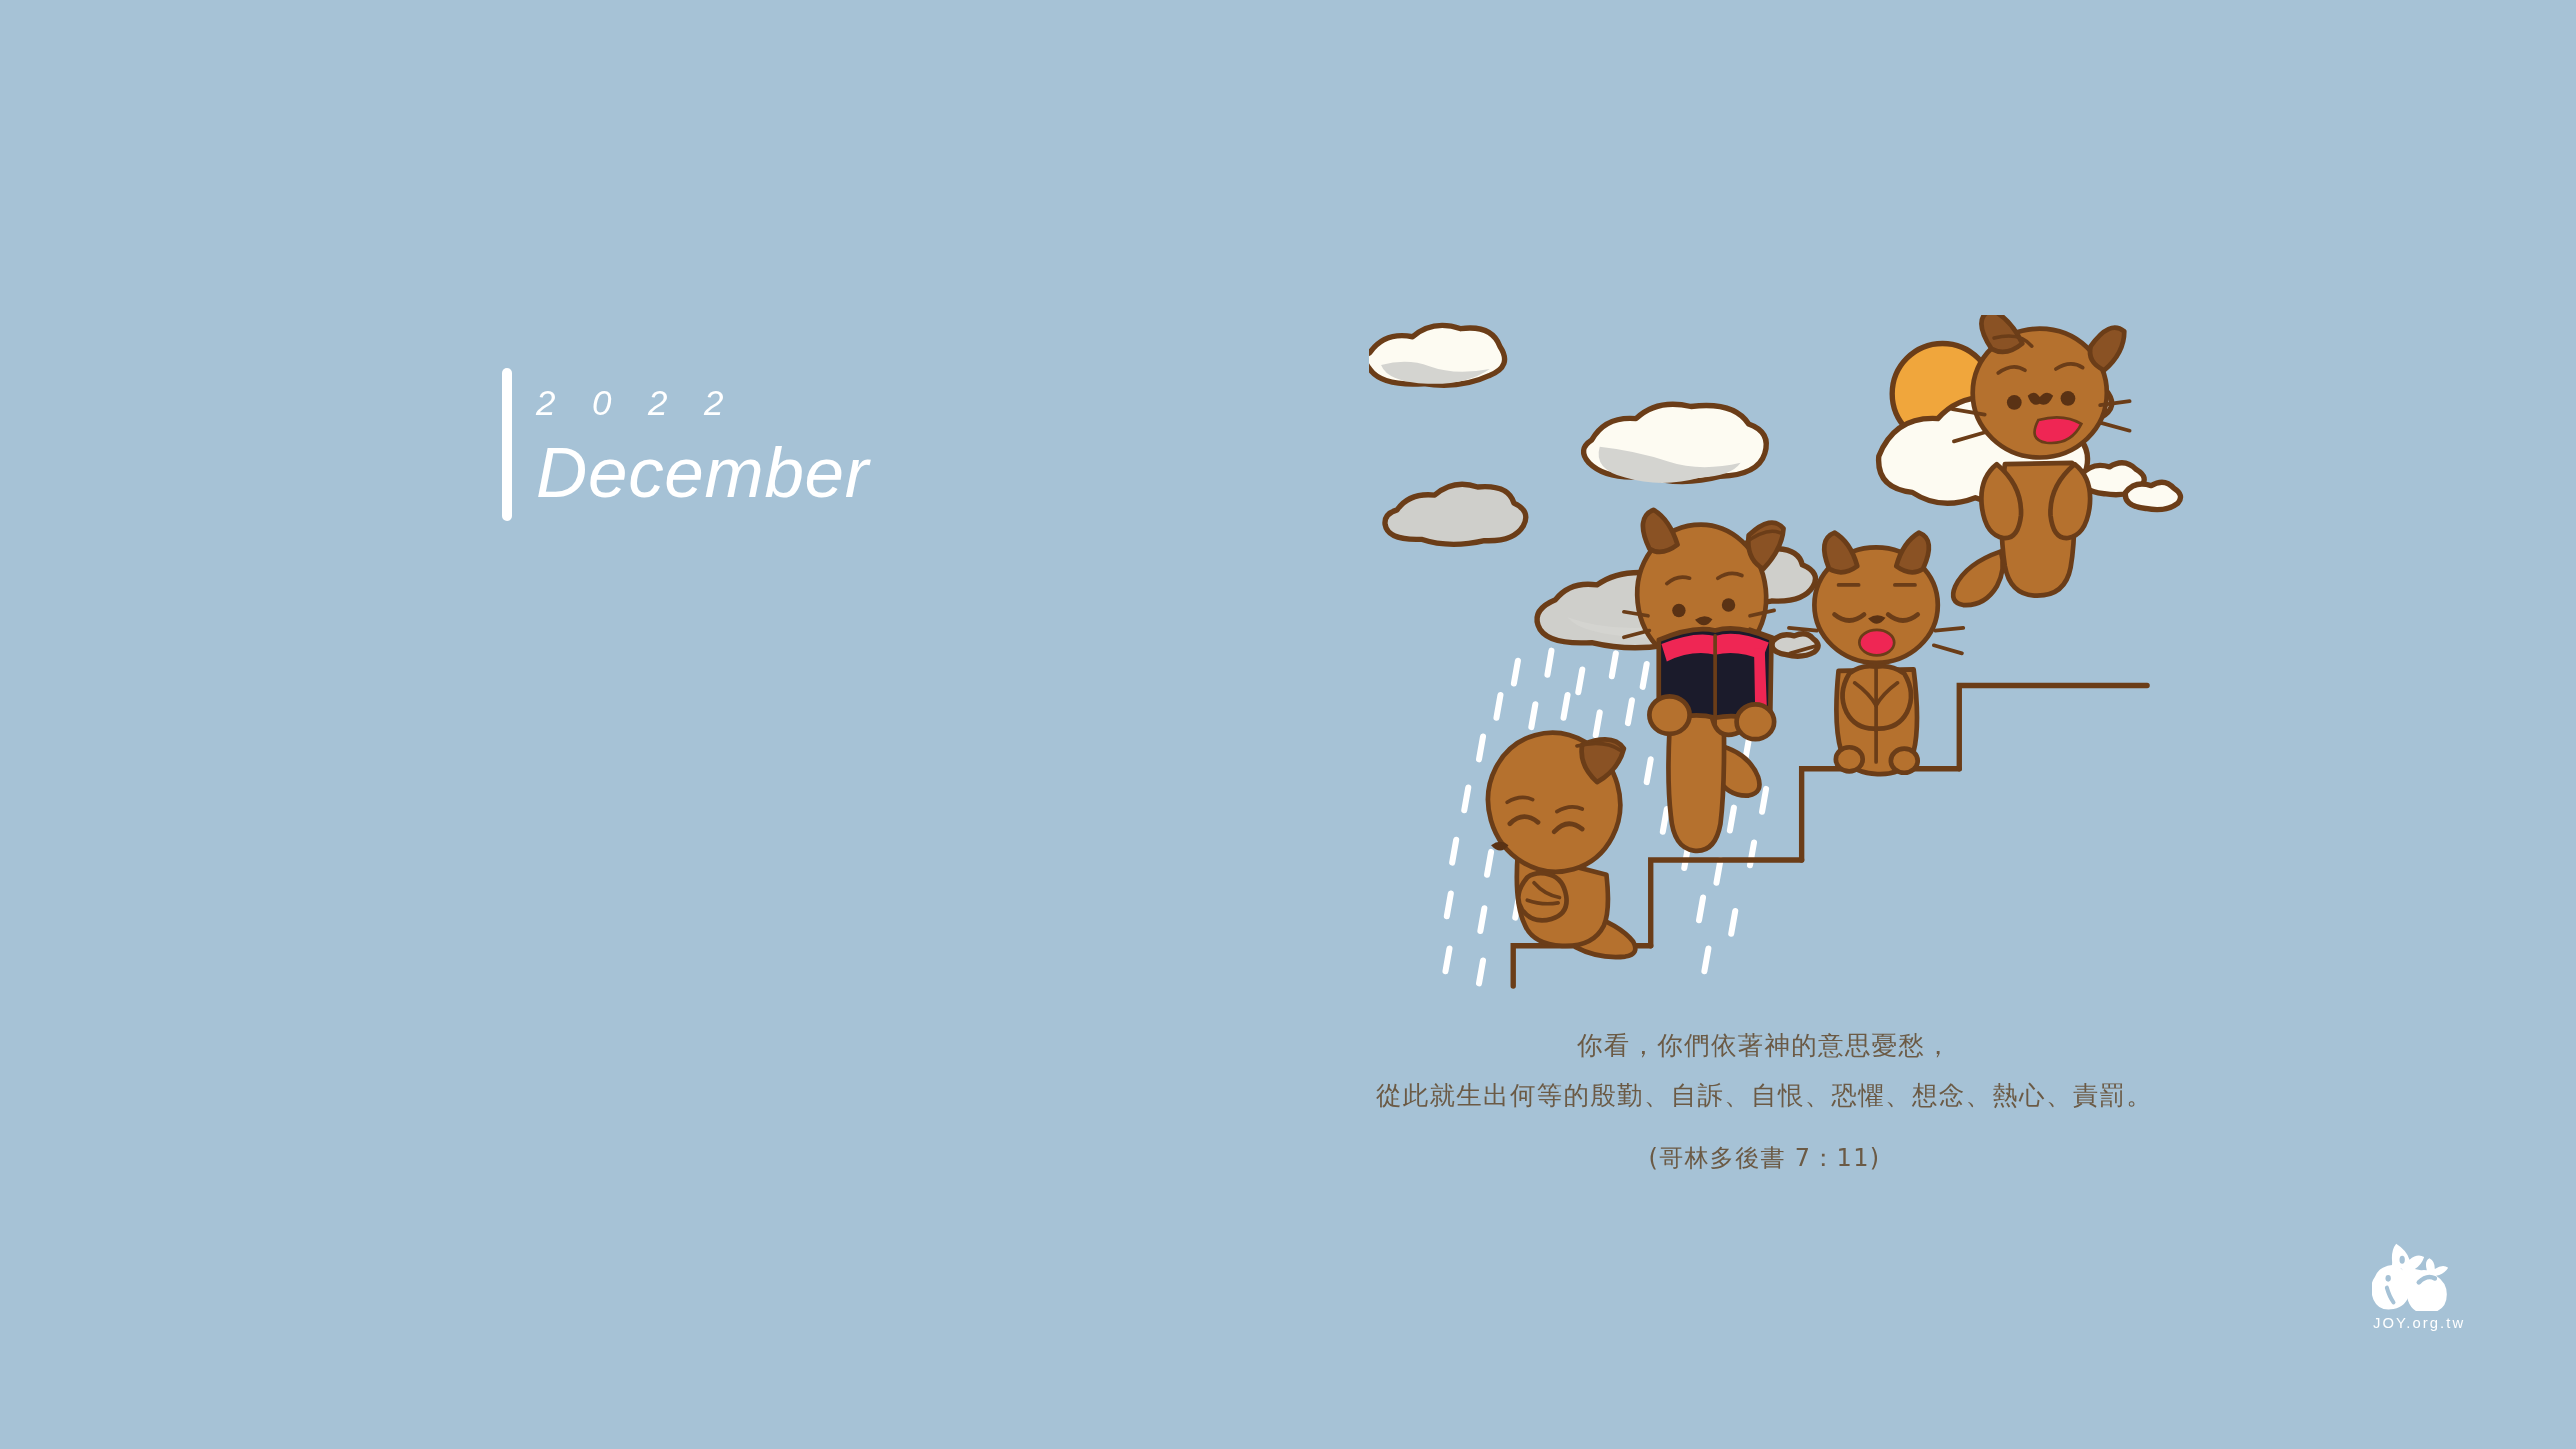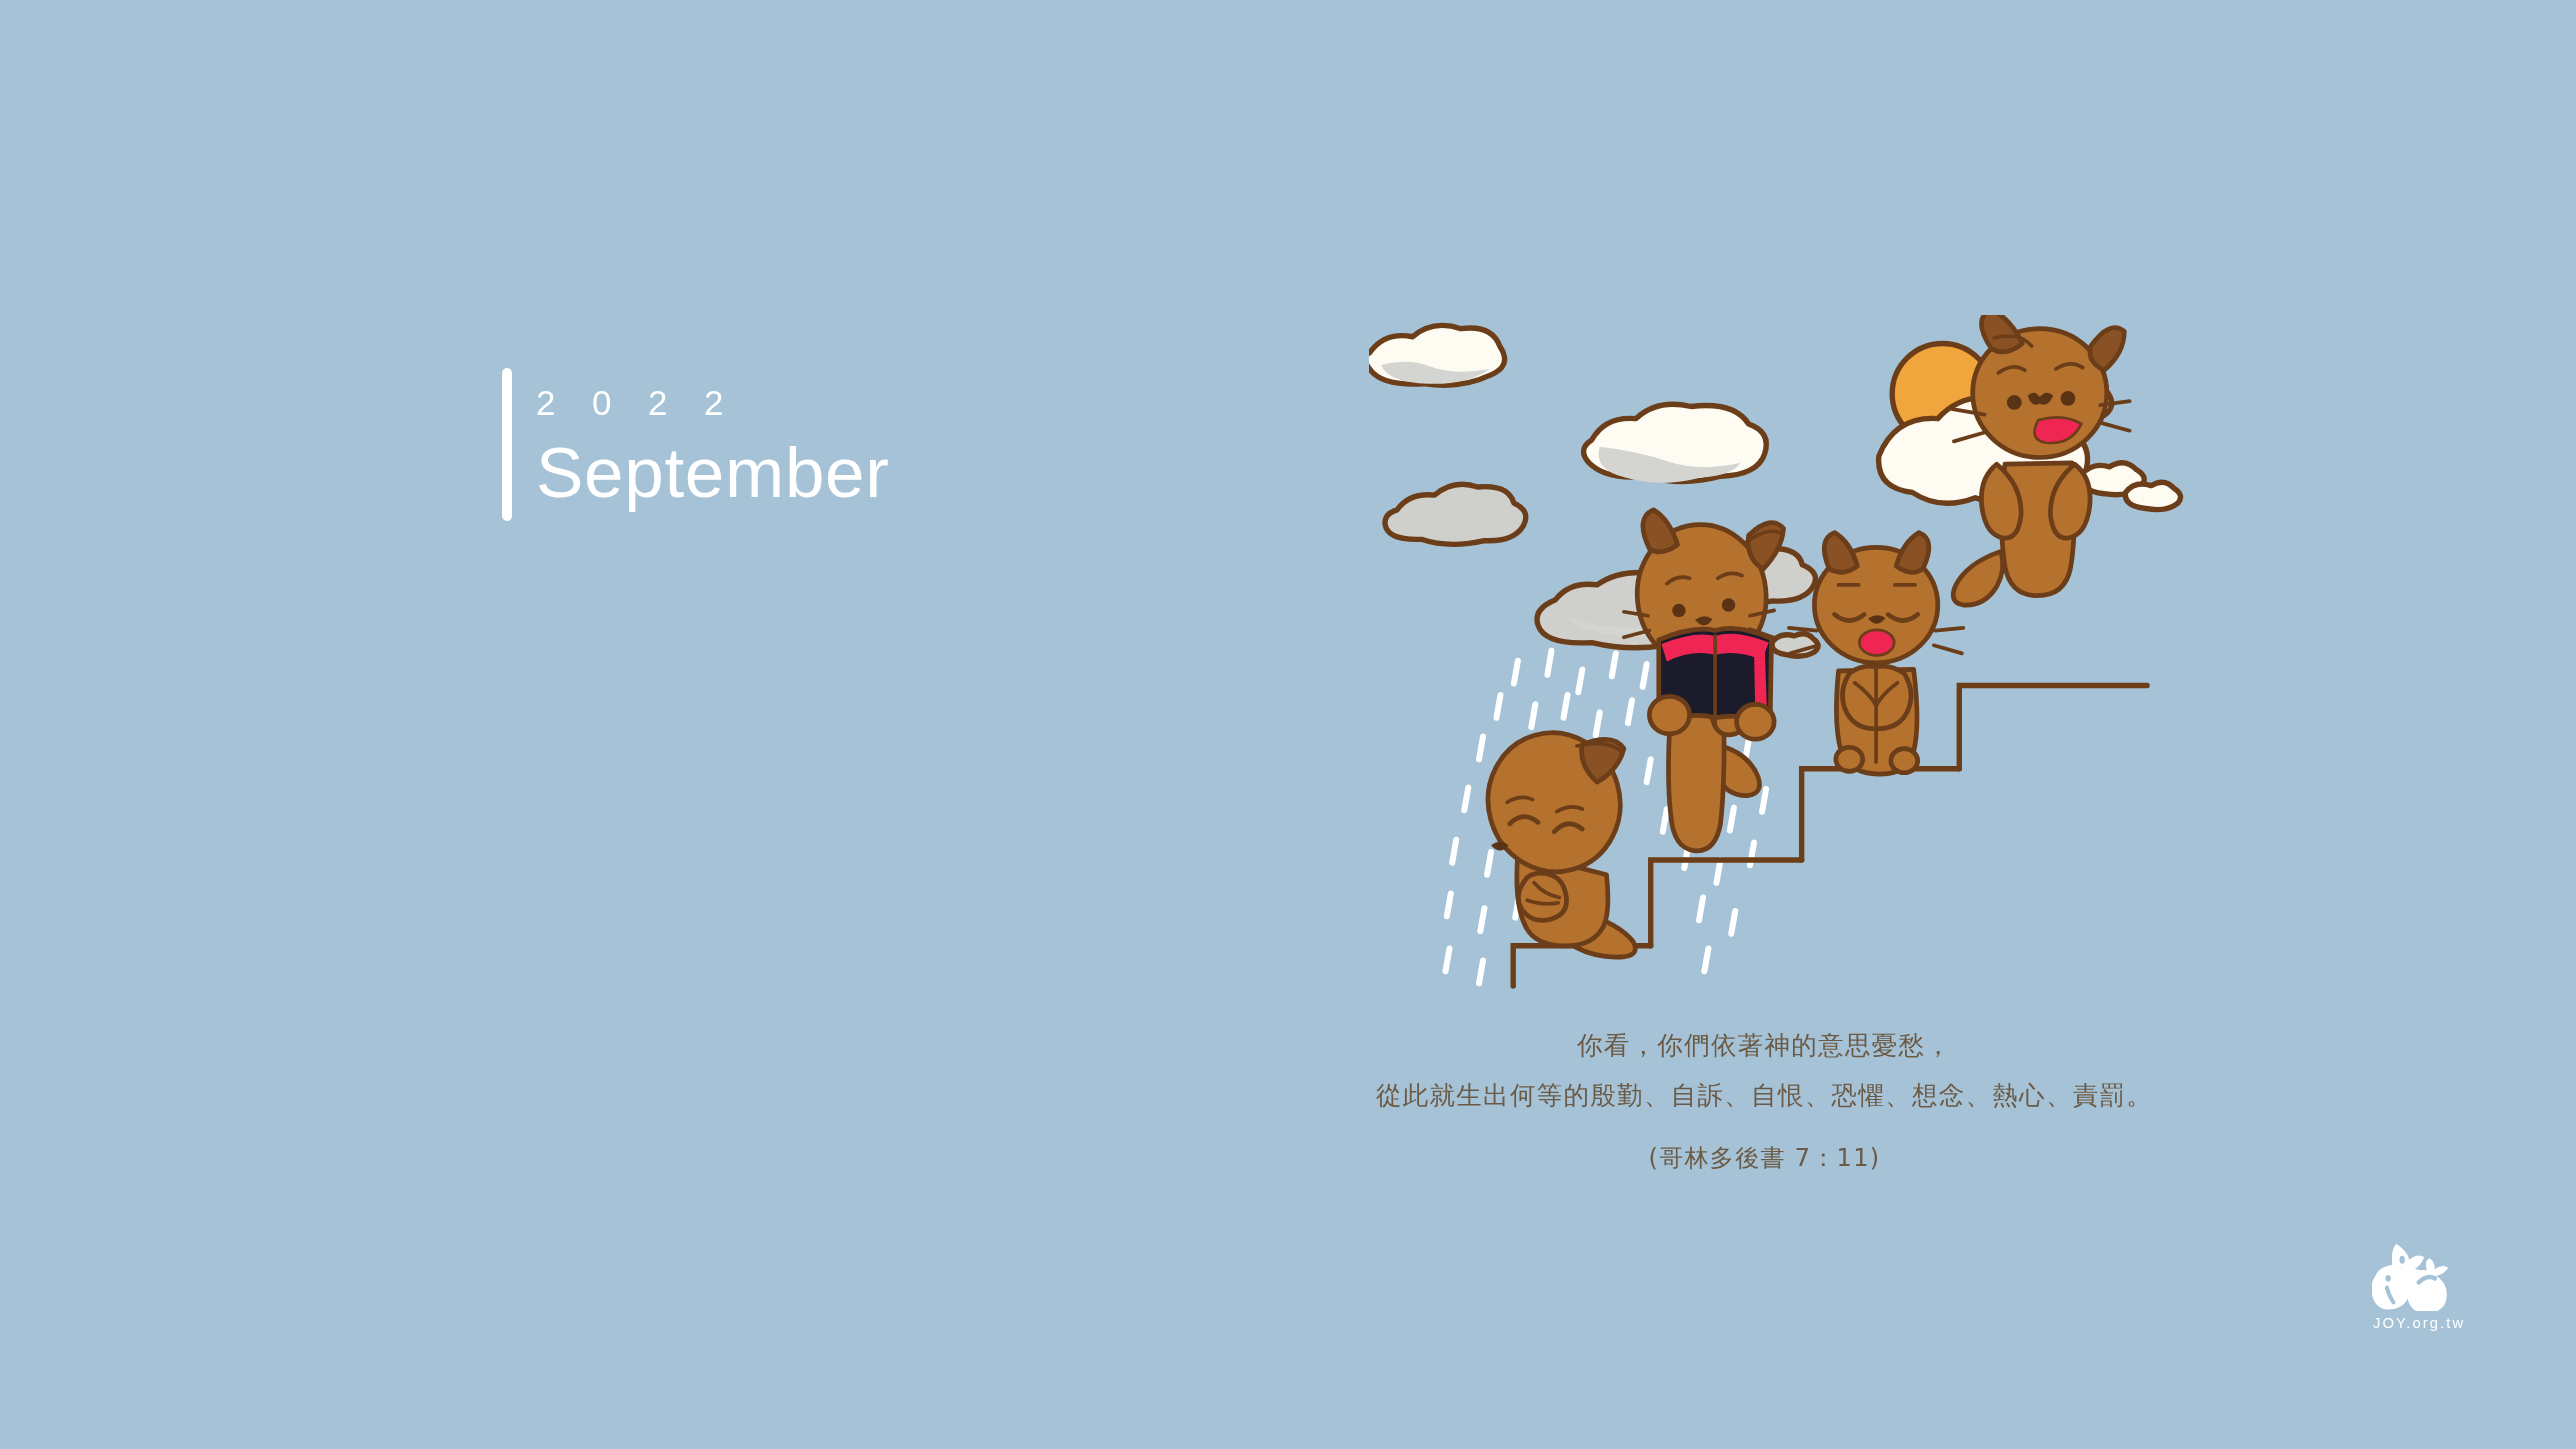--- a/index.html
+++ b/index.html
@@ -28,20 +28,21 @@
     width: 10px;
     background: #ffffff;
     border-radius: 5.4px;
     margin-right: 24px;
     height: 153px;
   }
   #date-text {
     display: flex;
     flex-direction: column;
     justify-content: flex-start;
+    font-style: italic;
   }
   #year-label {
     color: #ffffff;
     font-size: 35px;
     letter-spacing: 13.4px;
     line-height: 1;
     font-weight: 400;
     margin-top: 17px;
     margin-bottom: 0;
   }
@@ -106,21 +107,21 @@
 </style>
 </head>
 <body>
 
 <div id="wallpaper">
 
   <div id="date-block">
     <div id="date-rule"></div>
     <div id="date-text">
       <div id="year-label">2 0 2 2</div>
-      <div id="month-label">September</div>
+      <div id="month-label">December</div>
     </div>
   </div>
 
   <div id="illustration">
     <svg viewBox="0 0 1300 1080" xmlns="http://www.w3.org/2000/svg">
       <defs>
         <style>
           .co { fill:#b5712e; stroke:#6b3d18; stroke-width:7; stroke-linejoin:round; stroke-linecap:round; }
           .ear { fill:#8a5224; stroke:#6b3d18; stroke-width:7; stroke-linejoin:round; }
           .ln { fill:none; stroke:#6b3d18; stroke-width:7; stroke-linecap:round; stroke-linejoin:round; }

